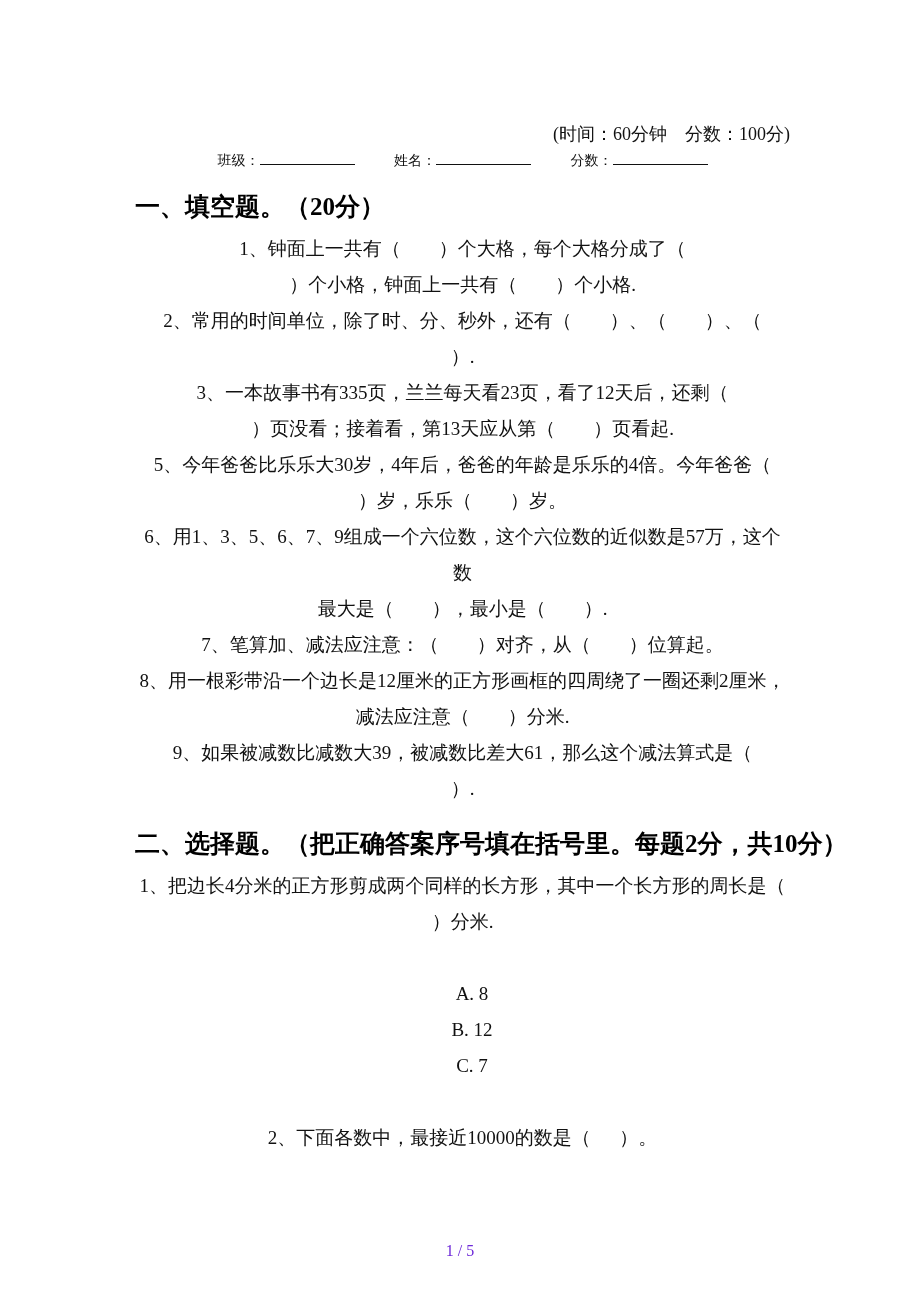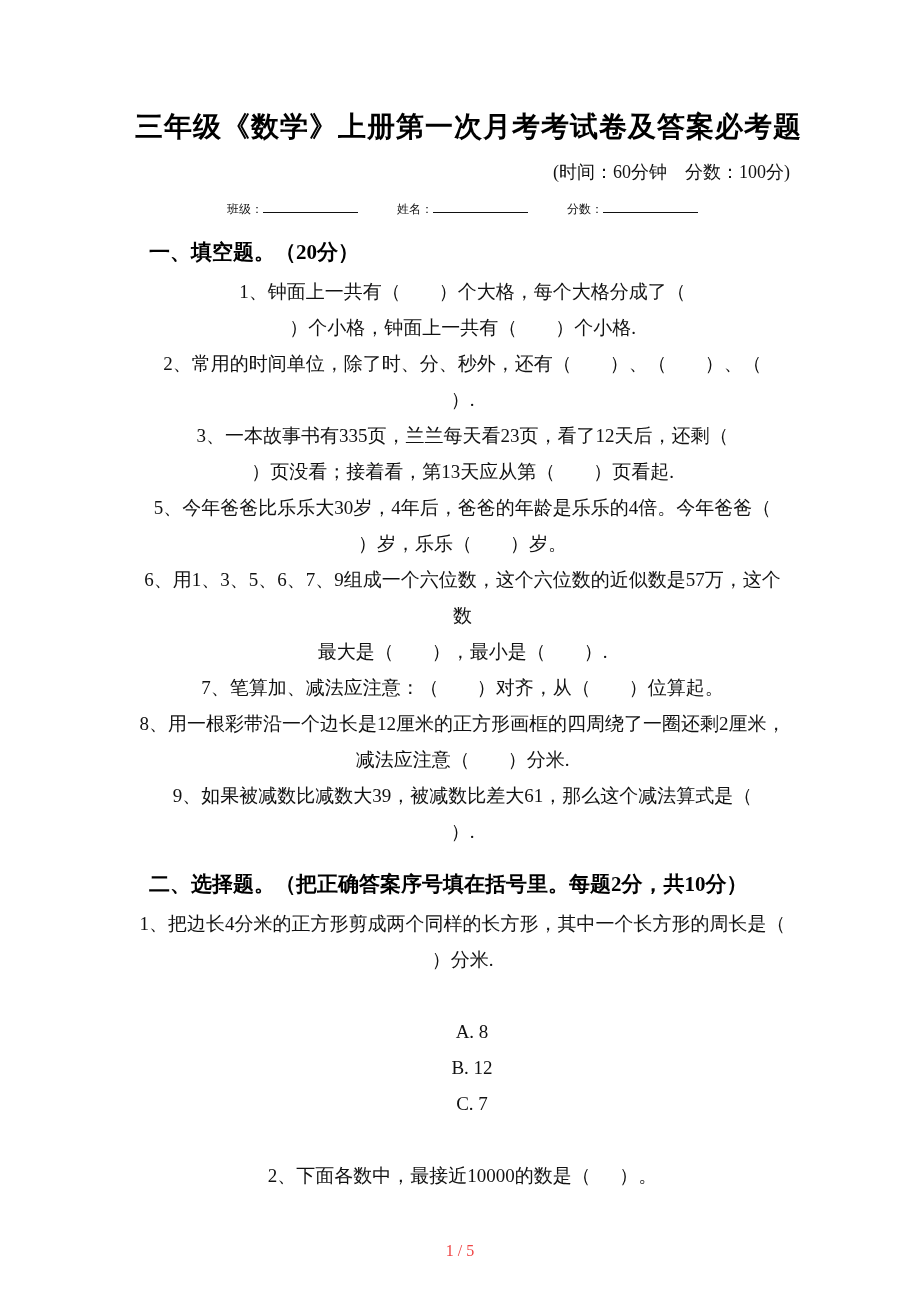--- a/index.html
+++ b/index.html
@@ -27,38 +27,38 @@
     color: #000000;
     white-space: nowrap;
   }
   .meta {
     margin-top: 14px;
     text-align: right;
     font-size: 18px;
     white-space: pre-wrap;
   }
   .fields {
-    margin-top: 16px;
+    margin-top: 4px;
     text-align: center;
-    font-size: 12px;
+    font-size: 14px;
   }
   .field {
     display: inline-block;
     margin: 0 18px;
   }
   .blank {
     display: inline-block;
     width: 95px;
     height: 1em;
     border-bottom: 1px solid #111111;
     vertical-align: baseline;
   }
   .section-heading {
-    margin: 20px 0 8px 14px;
-    font-size: 21px;
+    margin: 20px 0 8px 0;
+    font-size: 25px;
     font-weight: bold;
     color: #000000;
     white-space: nowrap;
   }
   .line {
     font-size: 19px;
     line-height: 36px;
     white-space: pre-wrap;
     text-align: center;
   }
@@ -67,29 +67,28 @@
     white-space: pre;
   }
   .opt-wide { width: 220px; }
   .footer {
     position: absolute;
     left: 0;
     bottom: 42px;
     width: 100%;
     text-align: center;
     font-size: 16px;
-    color: #ef4444;
+    color: #6d28d9;
   }
 </style>
 </head>
 <body>
 
 <div class="page">
 
-  <h1 class="title">三年级《数学》上册第一次月考考试卷及答案必考题</h1>
 
   <div class="meta">(时间：60分钟    分数：100分)</div>
 
   <div class="fields">
     <span class="field"><span>班级：</span><span class="blank"></span></span>
     <span class="field"><span>姓名：</span><span class="blank"></span></span>
     <span class="field"><span>分数：</span><span class="blank"></span></span>
   </div>
 
   <h2 class="section-heading">一、填空题。（20分）</h2>

